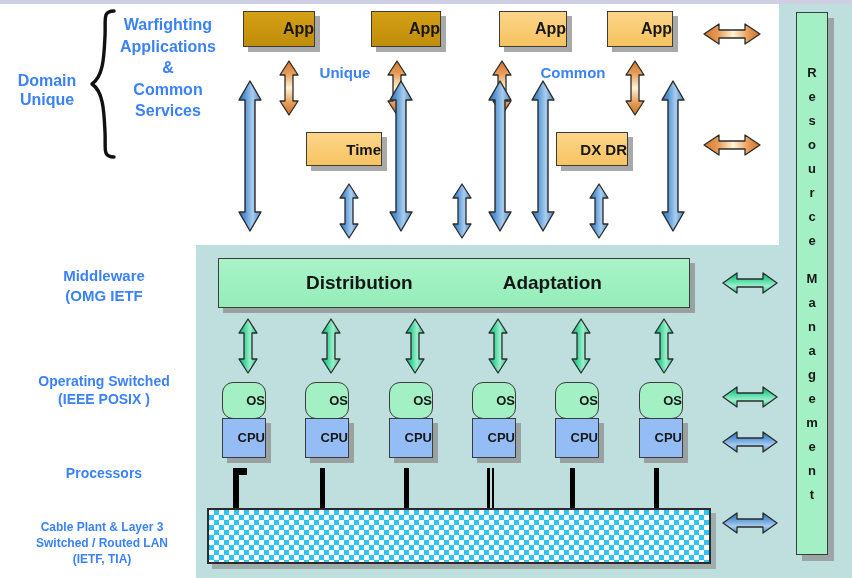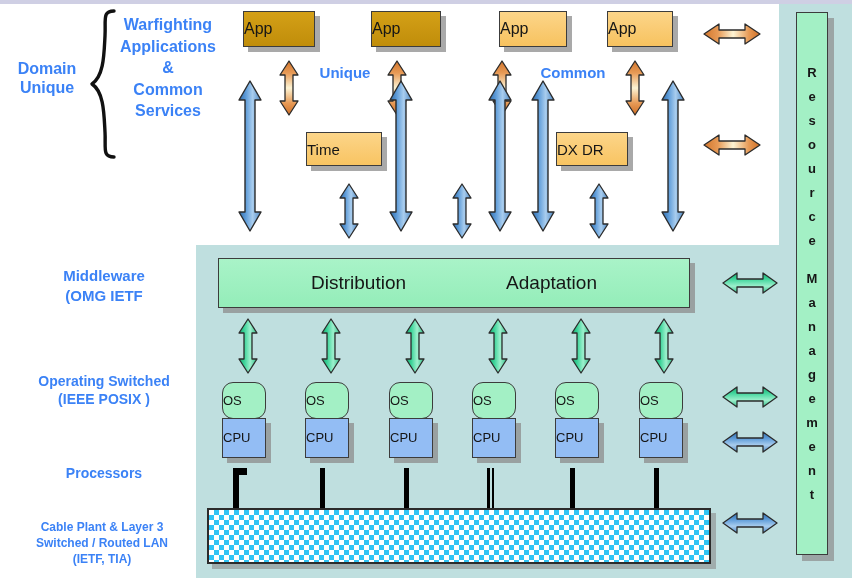--- a/index.html
+++ b/index.html
@@ -17,22 +17,22 @@
   .white-panel{position:absolute;left:0;top:4px;width:779px;height:241px;background:#ffffff;}
   .teal-panel{position:absolute;left:196px;top:245px;width:852px;height:333px;background:#bfdfdf;}
   .teal-right{position:absolute;left:779px;top:4px;width:73px;height:574px;background:#bfdfdf;}
 
   
   .lbl{position:absolute;color:#3b82f6;font-weight:bold;text-align:center;line-height:1.18;
        font-family:"Liberation Sans", sans-serif;}
 
   
   .box{position:absolute;border:1.5px solid #3c3c3c;box-sizing:border-box;
-       display:flex;align-items:center;justify-content:flex-start;
-       font-weight:normal;color:#161616;text-align:center;
+       display:flex;align-items:center;justify-content:flex-end;
+       font-weight:bold;color:#161616;text-align:center;
        box-shadow:5px 5px 0 rgba(140,140,140,.75);}
   .app-dark{background:linear-gradient(180deg,#d4a017 0%,#c08d0a 100%);}
   .app-light{background:linear-gradient(180deg,#fcd589 0%,#f7c25f 100%);}
   .svc{background:linear-gradient(180deg,#fcd589 0%,#f8c462 100%);}
   .mw{background:linear-gradient(180deg,#a9f3c8 0%,#94edb9 100%);}
   .os{background:#a3f0c5;border-radius:11px;}
   .cpu{background:#93bdf4;}
 
   .rm-box{position:absolute;border:1.5px solid #3c3c3c;box-sizing:border-box;
           background:#a3f0c5;box-shadow:6px 6px 0 rgba(140,140,140,.7);
@@ -104,21 +104,21 @@
       </linearGradient>
       <linearGradient id="gGreenH" x1="0" y1="0" x2="0" y2="1">
         <stop offset="0%" stop-color="#16a86e"></stop>
         <stop offset="32%" stop-color="#44d69d"></stop>
         <stop offset="66%" stop-color="#9df0cd"></stop>
         <stop offset="100%" stop-color="#2ebb84"></stop>
       </linearGradient>
     </defs>
   </svg>
 
-  <div class="lbl" style="left:6px;top:60px;width:82px;font-size:16px;">
+  <div class="lbl" style="left:6px;top:72px;width:82px;font-size:16px;">
     <div>Domain</div>
     <div>Unique</div>
   </div>
 
   <div class="brace" style="left:88px;top:8px;">
     <svg width="30" height="152" viewBox="0 0 30 152">
       <path d="M26 3 C14 3 18 12 17 28 C16 46 16 68 4 76 C16 84 16 106 17 124 C18 140 14 149 26 149" fill="none" stroke="#111" stroke-width="3.4" stroke-linecap="round" stroke-linejoin="round"></path>
     </svg>
   </div>
 

